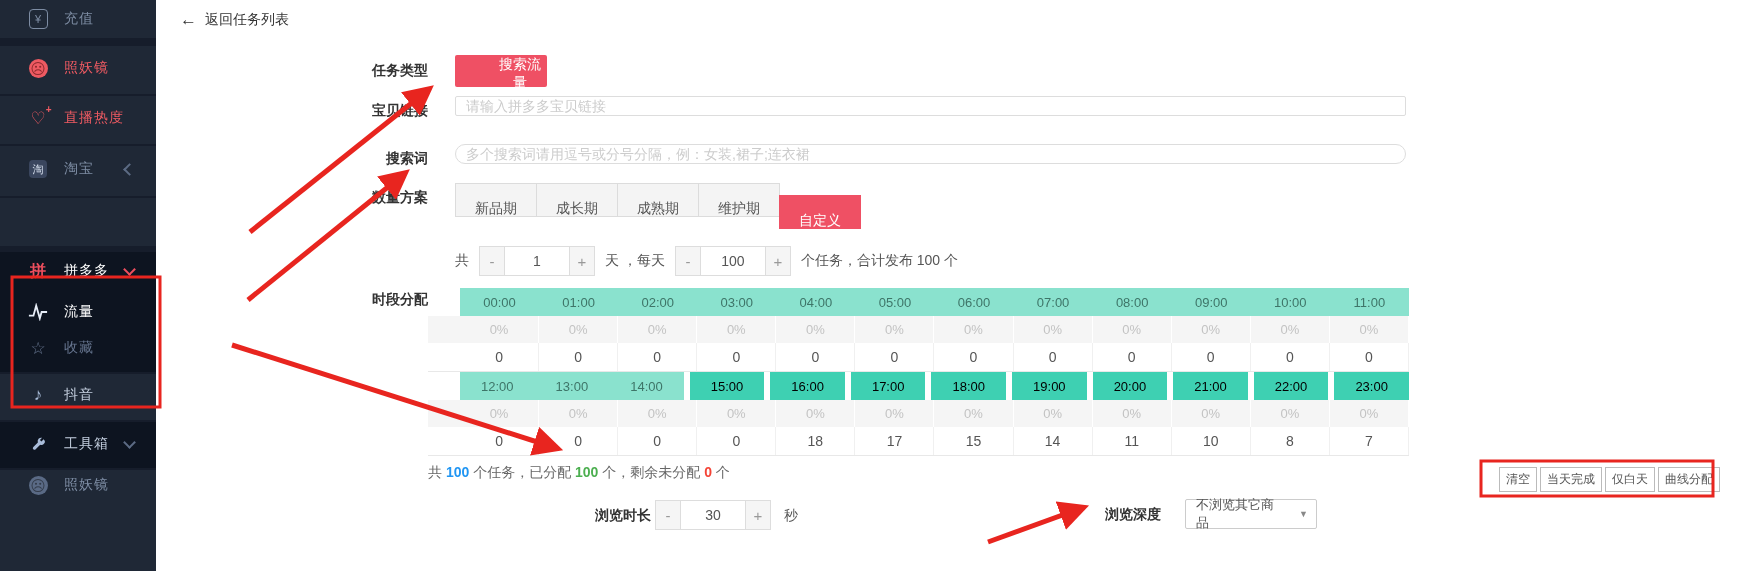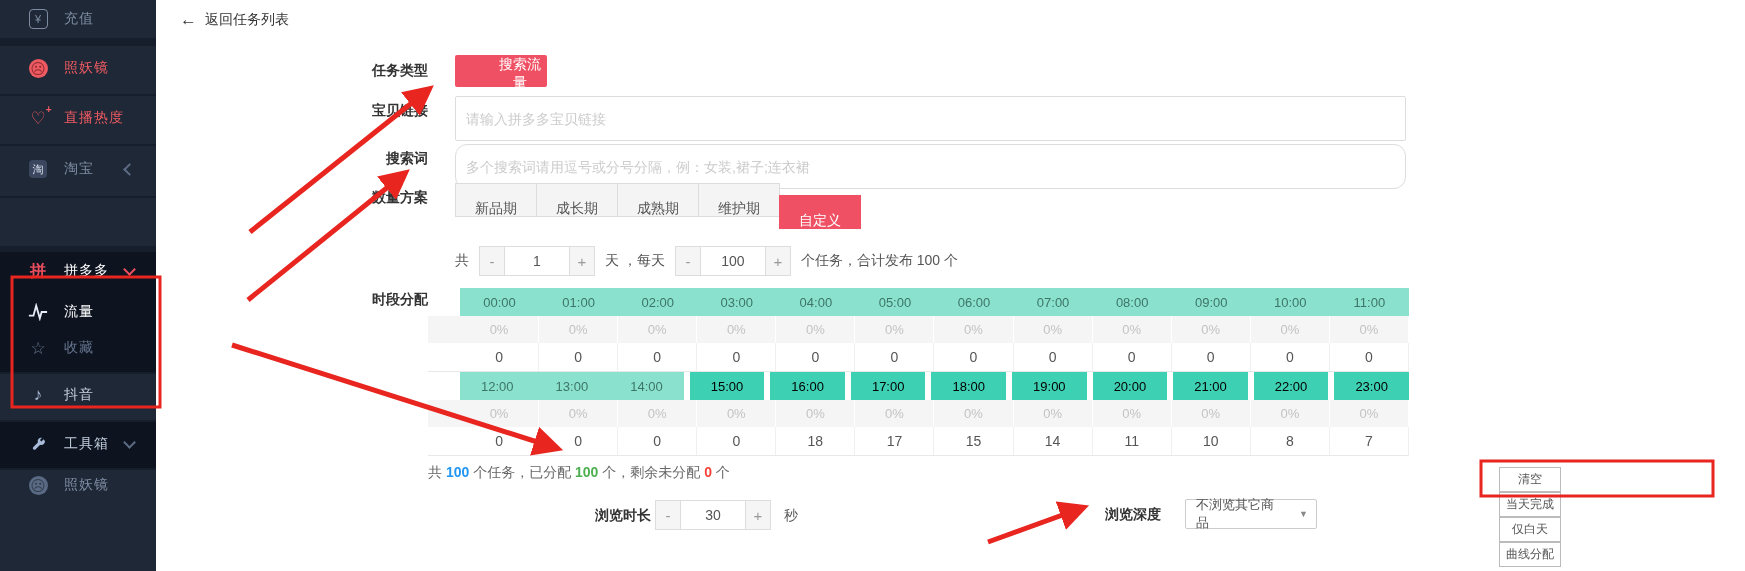--- a/index.html
+++ b/index.html
@@ -37,21 +37,21 @@
   .chev.red{border-color:#ee4f5e;}
 
   
   .back{position:absolute;left:180px;top:10px;display:flex;align-items:center;gap:8px;
         font-size:14px;color:#333;cursor:pointer;}
   .back .arr{font-size:17px;color:#333;}
   .flabel{position:absolute;left:308px;width:120px;text-align:right;font-size:14px;
           font-weight:bold;color:#333;white-space:nowrap;}
   .btn-red{position:absolute;left:455px;top:55px;width:92px;height:32px;border:none;cursor:pointer;
            background:var(--accent,#ef5064);color:#fff;font-size:14px;border-radius:2px;padding-left:44px;}
-  .tinput{position:absolute;left:455px;width:951px;height:45px;border:1px solid #ddd;border-radius:2px;
+  .tinput{position:absolute;left:455px;width:951px;height:20px;border:1px solid #ddd;border-radius:2px;
           box-sizing:border-box;padding:0 10px;font-size:14px;color:#555;outline:none;
           font-family:inherit;}
   .tinput::placeholder{color:#ccc;}
   .plan-group{position:absolute;left:455px;top:183px;display:flex;}
   .plan-btn{height:31px;padding:16px 19px;font-size:14px;background:#f4f4f4;border:1px solid #dcdcdc;
             color:#555;margin-right:-1px;cursor:pointer;font-family:inherit;}
   .plan-btn.sel{background:var(--accent,#ef5064);border-color:var(--accent,#ef5064);color:#fff;position:relative;margin-top:12px;}
   .qty-row{position:absolute;left:455px;top:246px;height:30px;display:flex;align-items:center;
            font-size:14px;color:#555;}
   .stepper{display:flex;margin:0 10px;}
@@ -69,21 +69,21 @@
   .tt-cell{flex:1;display:flex;align-items:center;justify-content:center;font-size:13px;}
   .tt-hours .tt-cell.light{background:var(--teal-light,#8ae2ce);color:#3e7568;}
   .tt-hours .tt-cell.dark{background:var(--teal-dark,#3ed0b2);color:#000000;margin-left:6px;}
   .tt-pct .tt-cell{color:#c3c3c3;border-right:1px solid #fff;}
   .tt-vals .tt-cell{color:#555;font-size:14px;border-right:1px solid #f0f0f0;}
 
   .summary{position:absolute;left:428px;top:464px;font-size:14px;color:#666;}
   .summary .n-blue{color:var(--s-blue,#2196f3);font-weight:bold;}
   .summary .n-green{color:var(--s-green,#4caf50);font-weight:bold;}
   .summary .n-red{color:var(--s-red,#f44336);font-weight:bold;}
-  .actions{position:absolute;left:1496px;top:467px;display:flex;flex-direction:column;}
+  .actions{position:absolute;left:1496px;top:467px;display:flex;}
   .act-btn{padding:3px 6px;font-size:12px;border:1px solid #bbb;background:#fff;color:#555;
            margin-left:3px;cursor:pointer;white-space:nowrap;font-family:inherit;}
 
   .bd-label{position:absolute;font-size:14px;font-weight:bold;color:#333;white-space:nowrap;}
   .bd-stepper{position:absolute;left:655px;top:500px;display:flex;}
   .bd-unit{position:absolute;left:784px;top:507px;font-size:14px;color:#555;}
   .sel-box{position:absolute;left:1185px;top:499px;width:132px;height:30px;border:1px solid #ccc;
            border-radius:2px;display:flex;align-items:center;justify-content:space-between;
            box-sizing:border-box;padding:0 8px 0 10px;font-size:13px;color:#555;background:#fff;cursor:pointer;gap:17px;}
   .sel-box .caret{font-size:9px;color:#888;}

